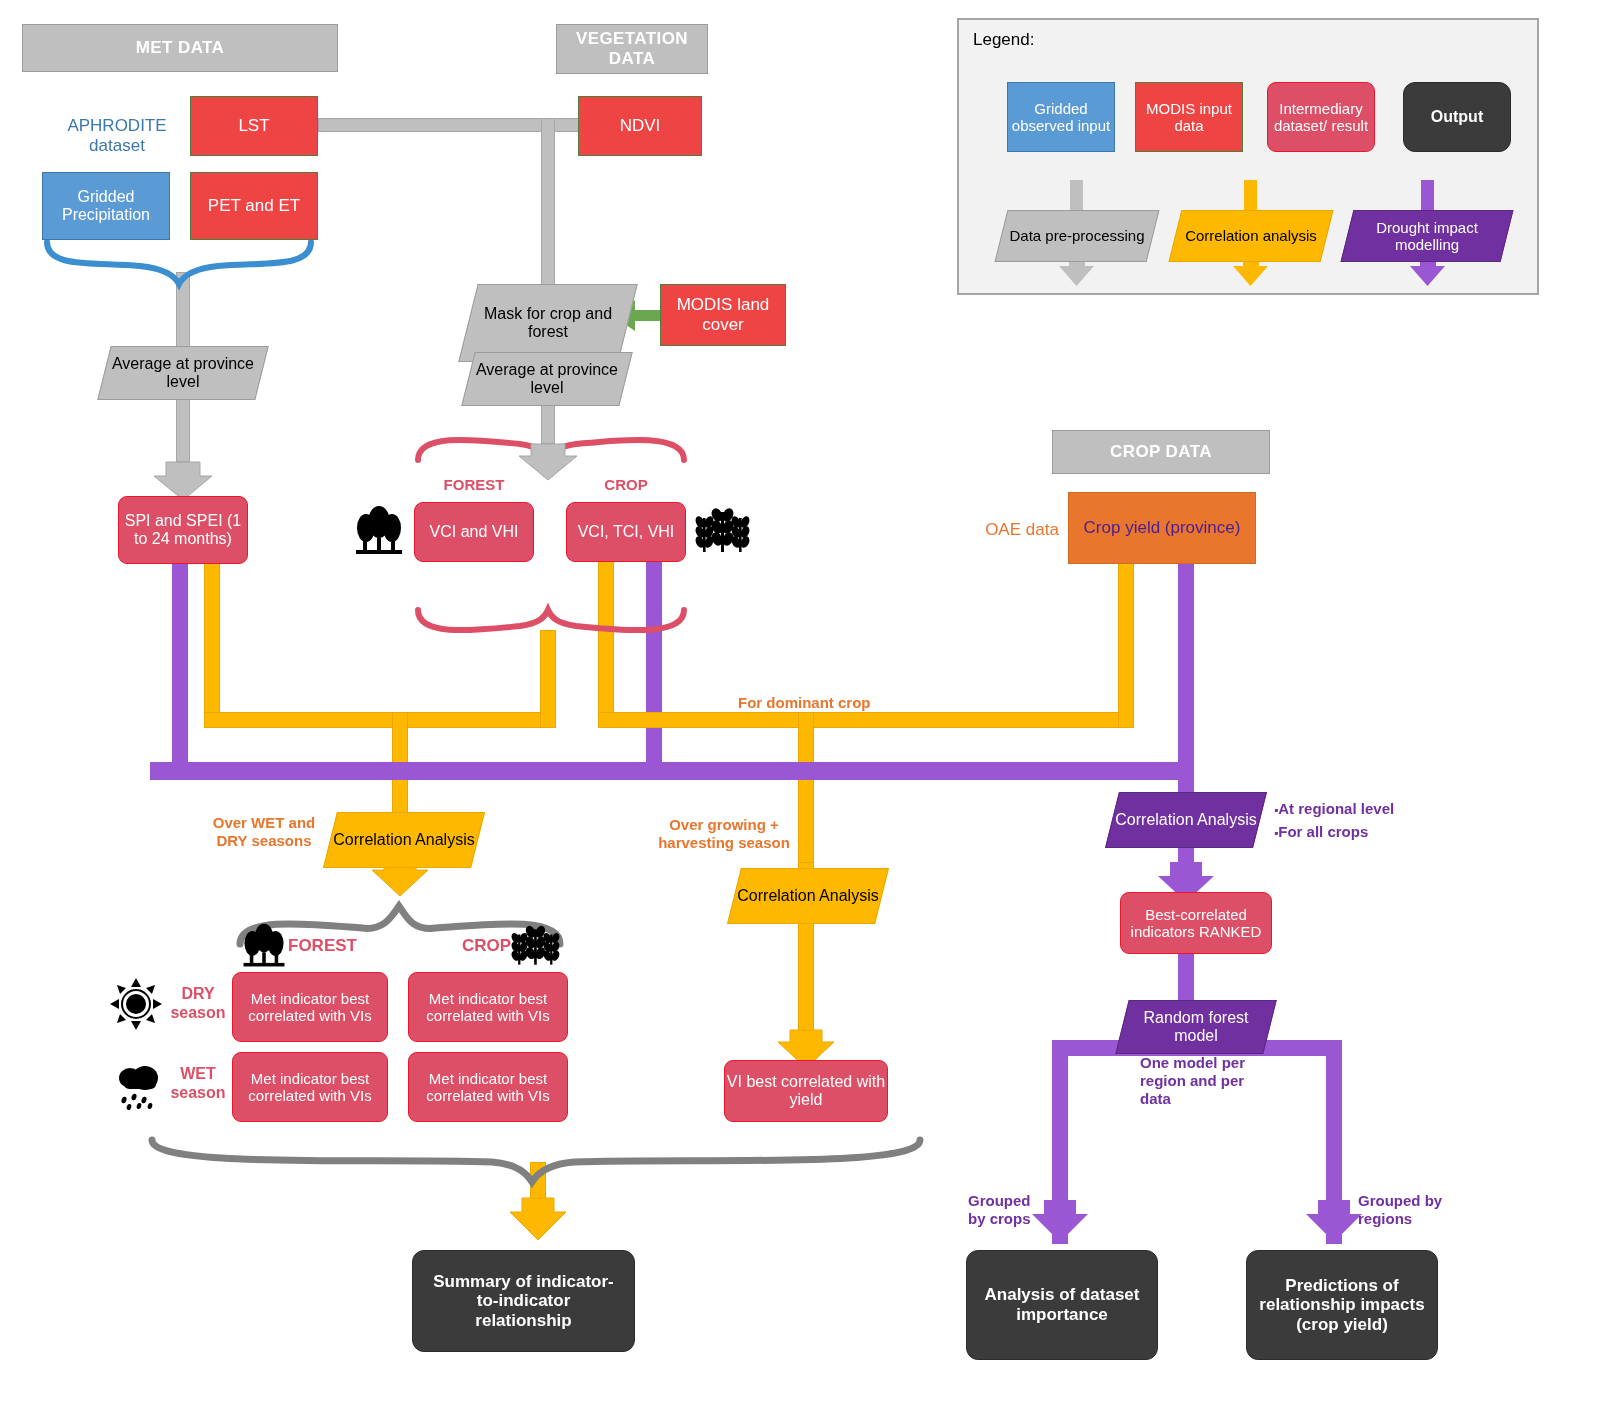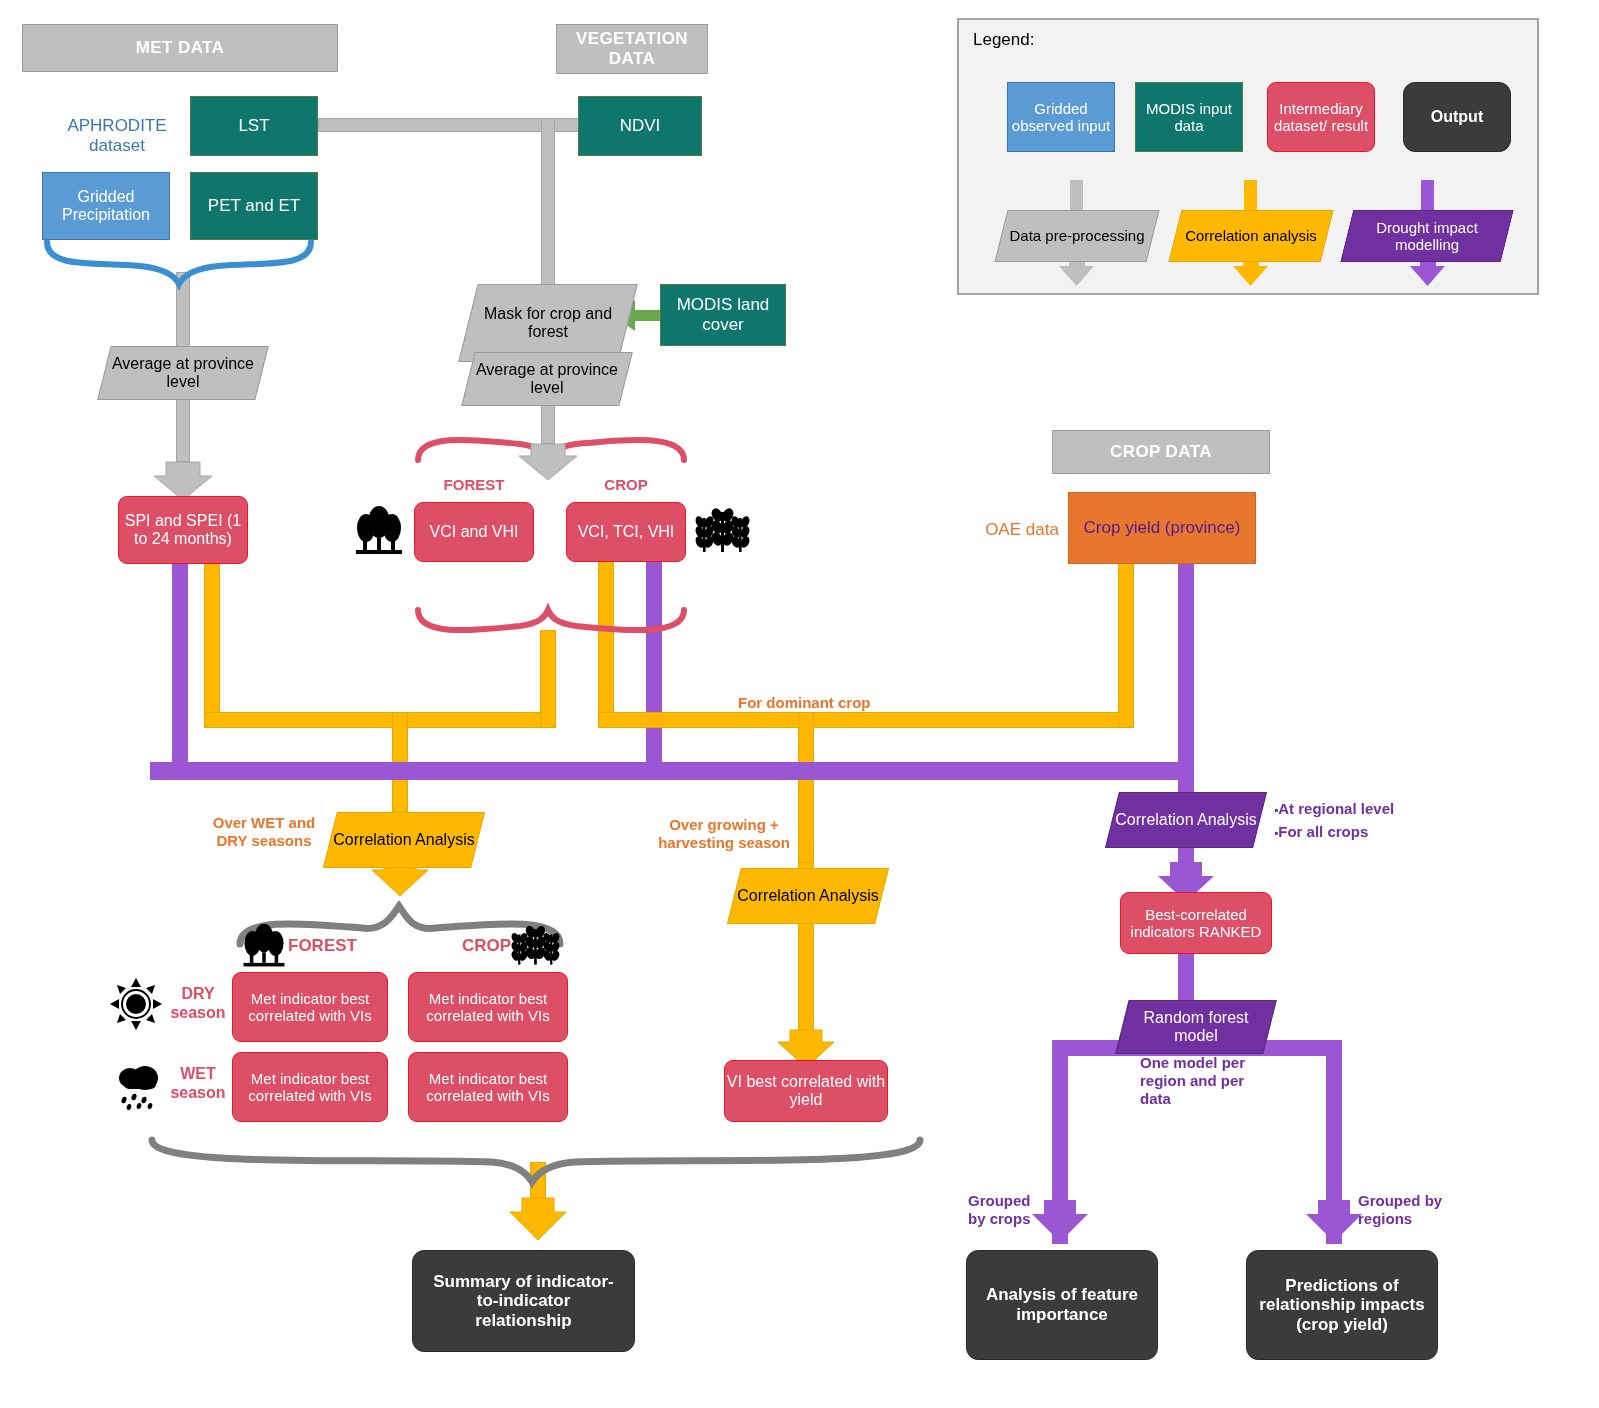--- a/index.html
+++ b/index.html
@@ -3,21 +3,21 @@
 <meta charset="utf-8">
 <style>
   html,body{margin:0;padding:0;background:#fff;}
   body{font-family:"Liberation Sans",sans-serif;}
   #stage{position:relative;width:1599px;height:1408px;background:#fff;overflow:hidden;}
   .abs{position:absolute;box-sizing:border-box;}
   .ctr{display:flex;align-items:center;justify-content:center;text-align:center;line-height:1.15;}
 
   
   .hdr{background:#bfbfbf;border:1px solid #9c9c9c;color:#fff;font-weight:bold;font-size:17px;letter-spacing:.4px;}
-  .green{background:#0f766e;border:1px solid #4f7f3a;color:#fff;font-size:17px;}
+  .green{background:#ef4444;border:1px solid #4f7f3a;color:#fff;font-size:17px;}
   .blue{background:#5b9bd5;border:1px solid #3b77ad;color:#fff;font-size:16px;}
   .pink{background:#dd4f66;border:1.6px solid #e8172c;border-radius:9px;color:#fff;font-size:16px;}
   .orangebox{background:#e8762c;border:1px solid #d06a22;color:#4c1d95;font-size:17px;}
   .black{background:#3b3b3b;border:1px solid #2b2b2b;border-radius:12px;color:#fff;font-weight:bold;font-size:17px;}
   .para{position:absolute;display:flex;align-items:center;justify-content:center;text-align:center;line-height:1.15;}
   .para>span{position:relative;z-index:2;}
   .para::before{content:"";position:absolute;inset:0;transform:skewX(-14deg);}
   .para.gray::before{background:#bfbfbf;border:1px solid #9c9c9c;}
   .para.gray{color:#000;font-size:16px;}
   .para.yellow::before{background:#ffb800;border:1px solid #e8a800;}
@@ -369,21 +369,21 @@
   </div>
 
   <div class="abs pink ctr" style="left:1120px;top:892px;width:152px;height:62px;font-size:15px;">
     <span>Best-correlated indicators RANKED</span>
   </div>
 
   <div class="abs black ctr" style="left:412px;top:1250px;width:223px;height:102px;padding:0 14px;">
     <span>Summary of  indicator-to-indicator relationship</span>
   </div>
   <div class="abs black ctr" style="left:966px;top:1250px;width:192px;height:110px;padding:0 10px;">
-    <span>Analysis of feature importance</span>
+    <span>Analysis of dataset importance</span>
   </div>
   <div class="abs black ctr" style="left:1246px;top:1250px;width:192px;height:110px;padding:0 10px;">
     <span>Predictions of relationship impacts (crop yield)</span>
   </div>
 
   <div class="abs" id="legend">
     <div class="lgtitle">Legend:</div>
 
     <div class="abs blue ctr" style="left:48px;top:62px;width:108px;height:70px;font-size:15px;">
       <span>Gridded observed input</span>

